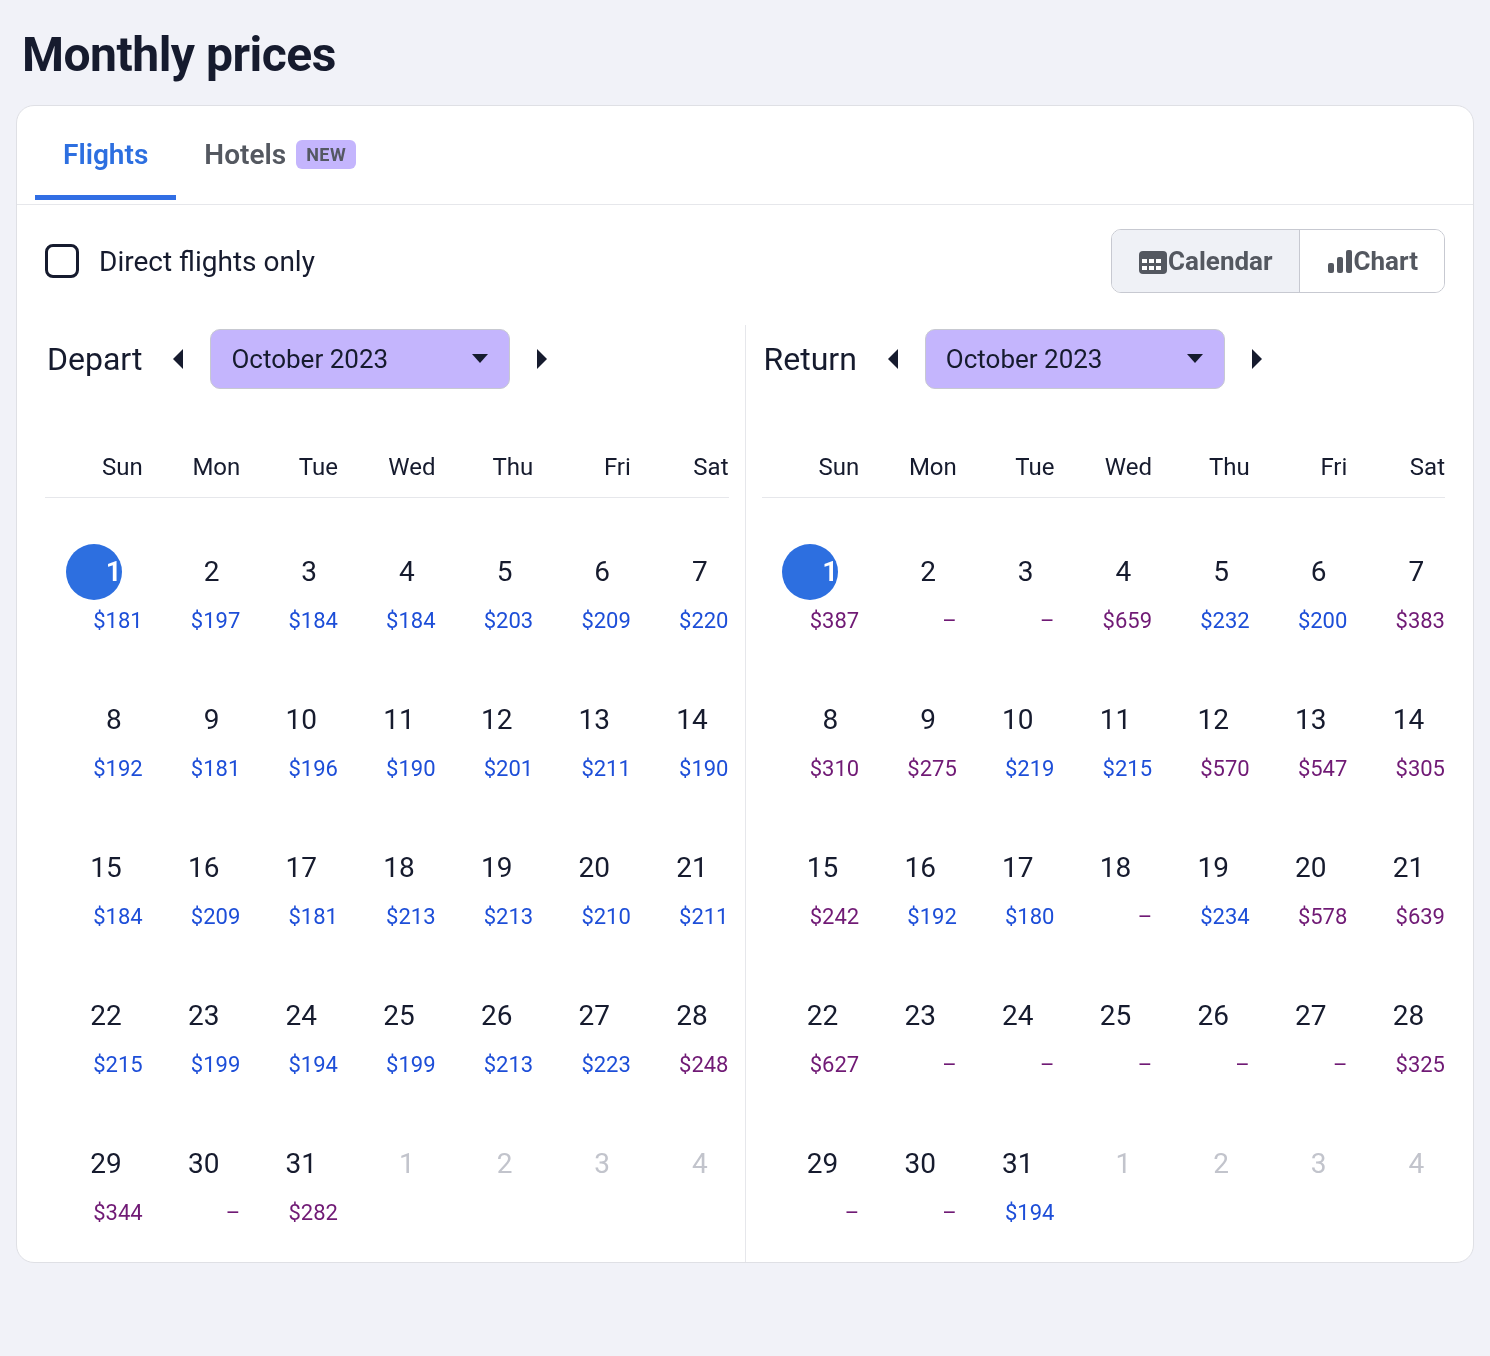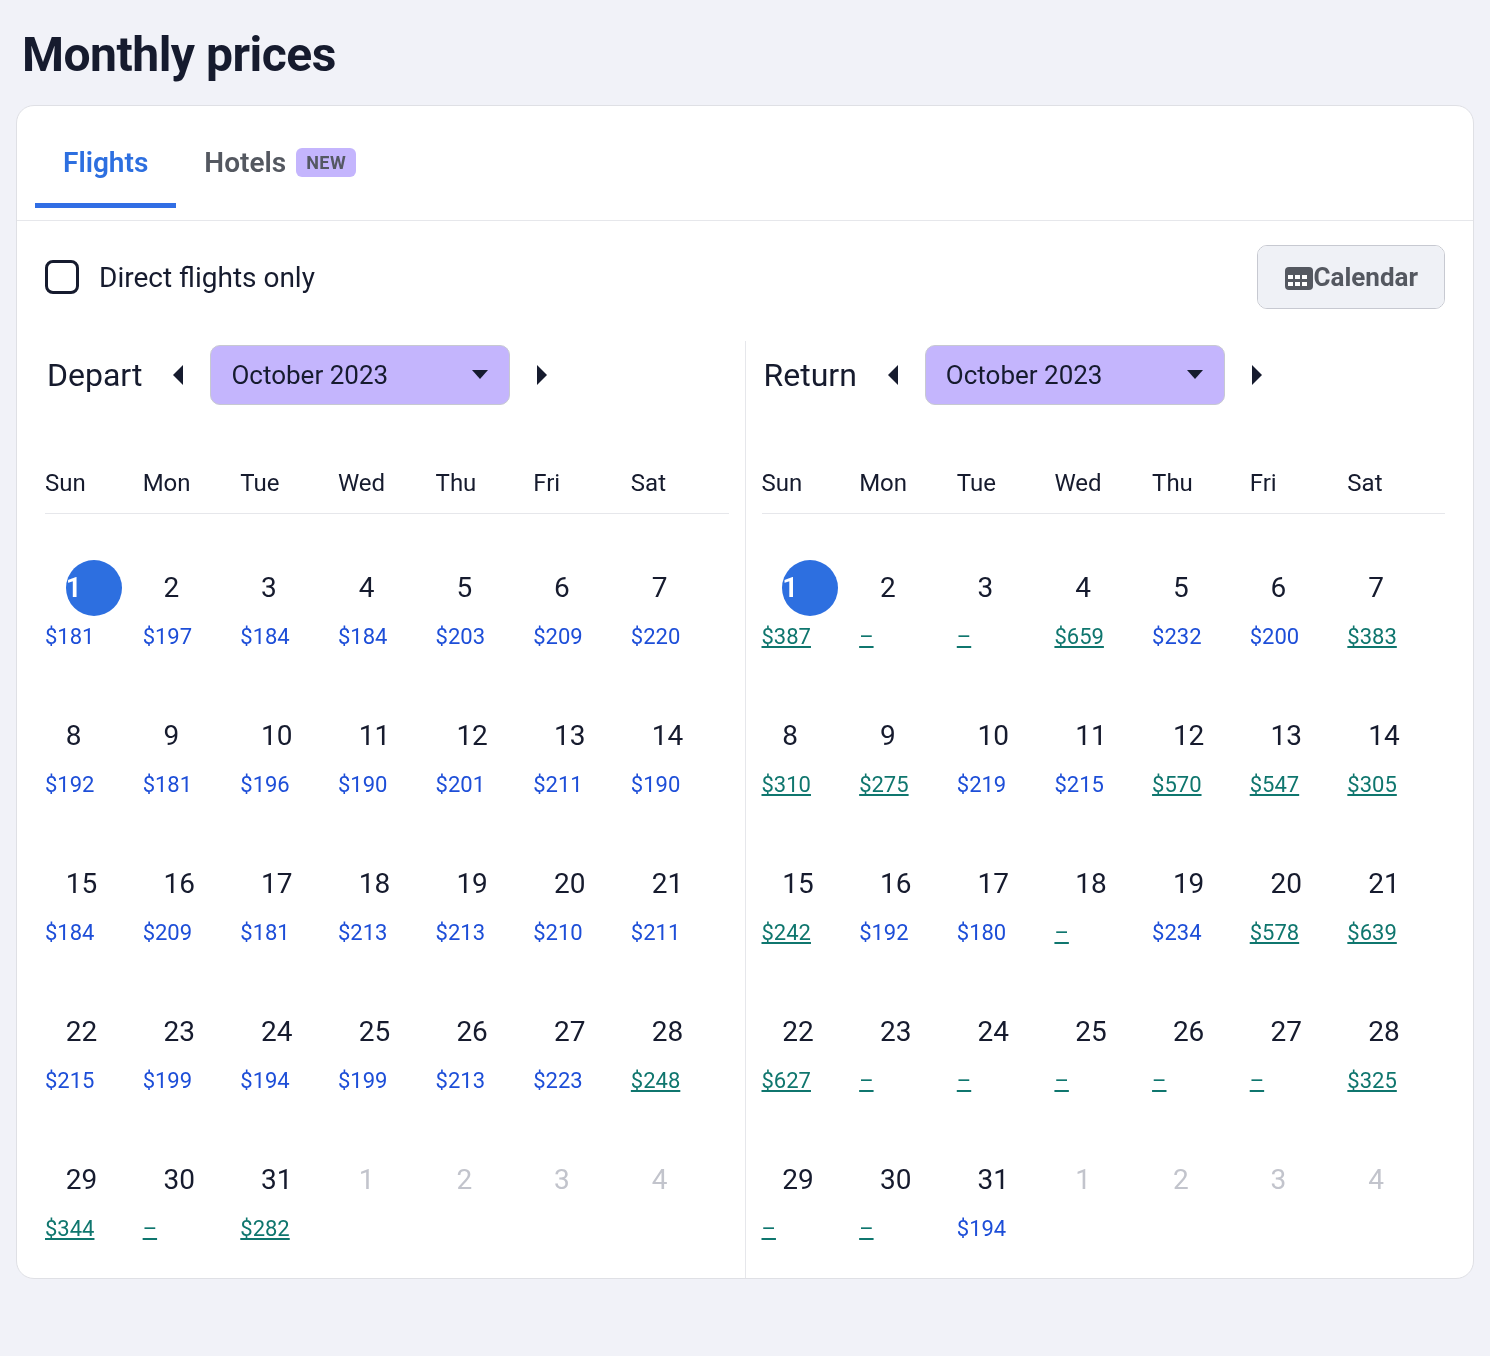--- a/index.html
+++ b/index.html
@@ -32,21 +32,21 @@
   }
   .card {
     background: #fff;
     border: 1px solid #dfe0e5;
     border-radius: 18px;
     overflow: hidden;
   }
   .tabs {
     display: flex;
     border-bottom: 1px solid #e6e7eb;
-    padding: 12px 18px;
+    padding: 4px 18px;
   }
   .tab {
     padding: 28px 28px 24px 28px;
     font-size: 28px;
     font-weight: 600;
     color: #545860;
     cursor: pointer;
     display: flex;
     align-items: center;
     gap: 10px;
@@ -151,21 +151,21 @@
     justify-content: space-between;
     font-size: 26px;
     font-weight: 400;
     color: #161b2e;
     cursor: pointer;
     background: #c4b5fd;
   }
   .grid {
     display: grid;
     grid-template-columns: repeat(7, 1fr);
-    text-align: left;
+    text-align: right;
   }
   .dow {
     font-size: 24px;
     font-weight: 400;
     color: #161b2e;
     padding: 44px 0 16px 0;
     border-bottom: 1px solid #e6e7eb;
   }
   .day-cell {
     padding: 46px 0 0 0;
@@ -194,21 +194,21 @@
   }
   .day-cell.other .day-num {
     color: #c2c4cc;
   }
   .day-price {
     font-size: 22px;
     font-weight: 400;
     margin-top: 8px;
   }
   .price-low { color: #1d4ed8; }
-  .price-reg { color: #0f766e; text-decoration: underline; }
+  .price-reg { color: #701a75; }
   svg { display: block; }
 </style>
 </head>
 <body>
 
 <div class="outer">
   <div class="header-row">
     <h1 class="page-title">Monthly prices</h1>
   </div>
 
@@ -236,20 +236,30 @@
                 <rect x="4" y="12" width="5" height="4" fill="#fff"></rect>
                 <rect x="11" y="12" width="5" height="4" fill="#fff"></rect>
                 <rect x="18" y="12" width="5" height="4" fill="#fff"></rect>
                 <rect x="4" y="19" width="5" height="4" fill="#fff"></rect>
                 <rect x="11" y="19" width="5" height="4" fill="#fff"></rect>
                 <rect x="18" y="19" width="5" height="4" fill="#fff"></rect>
               </svg>
           </span>
           <span>Calendar</span>
         </div>
+        <div class="toggle-btn">
+          <span>
+            <svg width="28" height="28" viewBox="0 0 28 28">
+                <rect x="2" y="16" width="6" height="10" rx="2" fill="#545860"></rect>
+                <rect x="11" y="10" width="6" height="16" rx="2" fill="#545860"></rect>
+                <rect x="20" y="3" width="6" height="23" rx="2" fill="#545860"></rect>
+              </svg>
+          </span>
+          <span>Chart</span>
+        </div>
       </div>
     </div>
 
     <div class="calendars">
       <div class="calendar-col">
         <div class="cal-header">
           <span class="cal-label">Depart</span>
           <span class="nav-arrow">
             <svg width="16" height="24" viewBox="0 0 16 24">
                 <path d="M13 2 L3 12 L13 22 Z" fill="#161b2e"></path>

